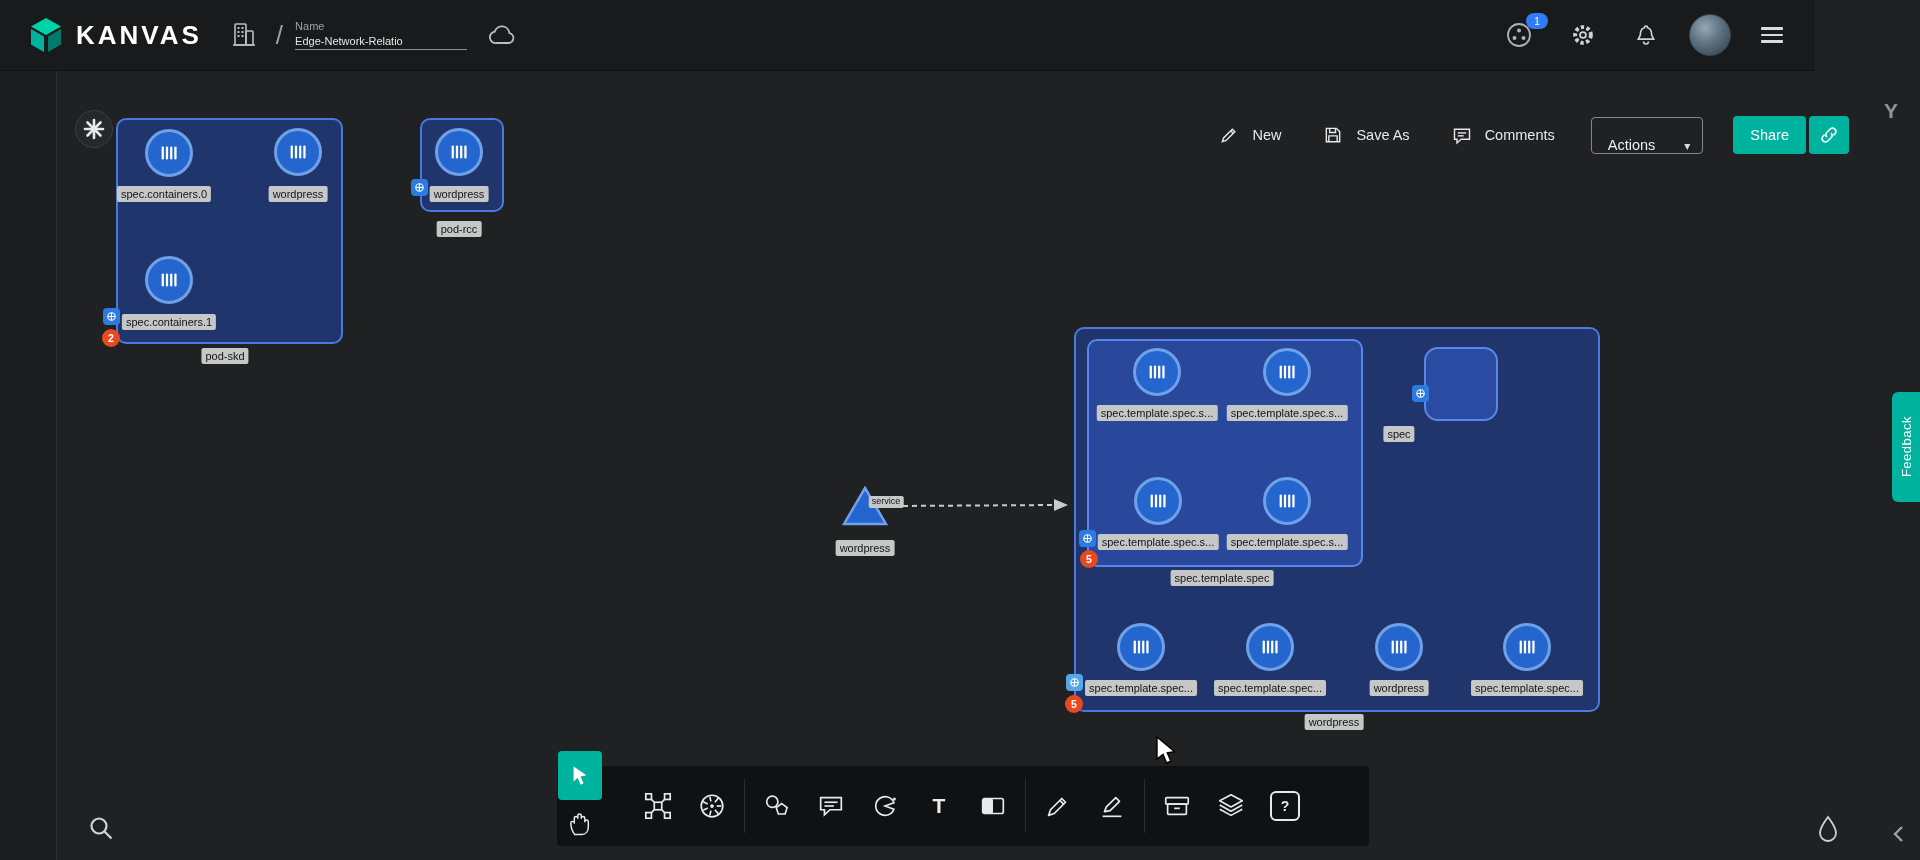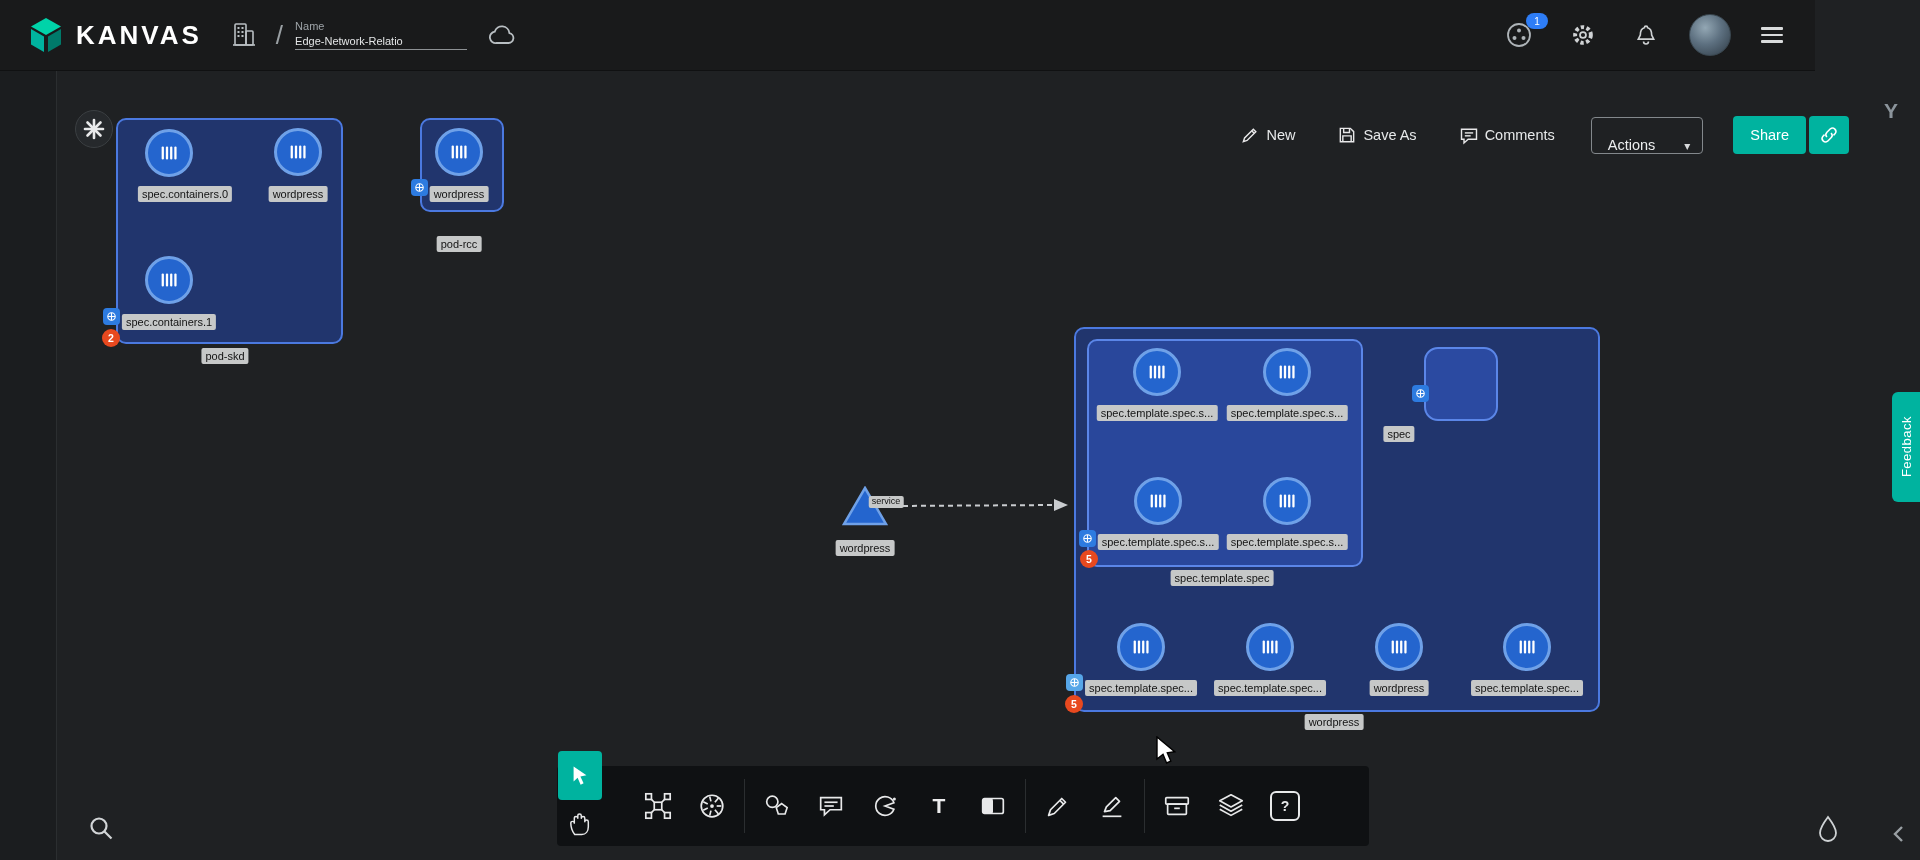--- a/index.html
+++ b/index.html
@@ -28,21 +28,21 @@
   .avatar{width:40px;height:40px;border-radius:50%;background:radial-gradient(circle at 38% 32%,#93a7b4 0%,#5d7080 45%,#2e3a44 100%);border:1px solid #3a4750}
   .burger{display:flex;flex-direction:column;gap:4px;background:none;border:none}
   .burger span{width:22px;height:2.4px;background:#d9dbdc;border-radius:1px}
 
   
   .left-rail{position:absolute;left:0;top:71px;width:56px;height:789px;background:#1b1d1f;border-right:1px solid #2b2e30;z-index:20}
   .rail-btn{position:absolute;background:none;border:none;display:flex;align-items:center;justify-content:center}
 
   
   .cv-toolbar{position:absolute;top:116px;right:71px;display:flex;align-items:center;gap:30px;z-index:40}
-  .cv-link{display:flex;align-items:center;gap:6px;color:#e7e9ea;font-size:14.5px;background:none;border:none}
+  .cv-link{display:flex;align-items:center;gap:13px;color:#e7e9ea;font-size:14.5px;background:none;border:none}
   .actions-btn{display:flex;align-items:flex-end;border:1px solid #83888c;border-radius:4px;color:#eceeef;height:37px;background:transparent;padding:0}
   .actions-label{display:flex;align-items:center;padding:0 16px;font-size:14.5px}
   .actions-sep{width:1px;background:#83888c}
   .actions-caret{display:flex;align-items:center;justify-content:center;width:30px;font-size:12px;color:#d8dadb}
   .share-group{display:flex;gap:3px}
   .share-btn{background:#00B39F;color:#fff;border:none;border-radius:4px;height:38px;padding:0 17px;font-size:14.5px}
   .link-btn{background:#00B39F;border:none;border-radius:4px;height:38px;width:40px;display:flex;align-items:center;justify-content:center}
 
   
   .group{position:absolute;border:2px solid #4b79e0;border-radius:10px;background:rgba(37,72,178,0.52);z-index:3}
@@ -233,21 +233,21 @@
   </button>
 
   <div class="node" style="left:145px;top:129px">
     <svg width="26" height="26" viewBox="0 0 24 24">
       <rect x="5.2" y="6" width="2.1" height="12" rx="1" fill="#fff"></rect>
         <rect x="9.1" y="6" width="2.1" height="12" rx="1" fill="#fff"></rect>
       <rect x="13" y="6" width="2.1" height="12" rx="1" fill="#fff"></rect>
         <rect x="16.9" y="6" width="2.1" height="12" rx="1" fill="#fff"></rect>
     </svg>
   </div>
-  <div class="chip" style="left:185px;top:186px">spec.containers.0</div>
+  <div class="chip" style="left:164px;top:186px">spec.containers.0</div>
 
   <div class="node" style="left:274px;top:128px">
     <svg width="26" height="26" viewBox="0 0 24 24">
       <rect x="5.2" y="6" width="2.1" height="12" rx="1" fill="#fff"></rect>
         <rect x="9.1" y="6" width="2.1" height="12" rx="1" fill="#fff"></rect>
       <rect x="13" y="6" width="2.1" height="12" rx="1" fill="#fff"></rect>
         <rect x="16.9" y="6" width="2.1" height="12" rx="1" fill="#fff"></rect>
     </svg>
   </div>
   <div class="chip" style="left:298px;top:186px">wordpress</div>
@@ -265,21 +265,21 @@
   <span class="mini" style="left:103px;top:308px">
     <svg width="11" height="11" viewBox="0 0 16 16" fill="none" stroke="#fff" stroke-width="1.6">
       <circle cx="8" cy="8" r="5.4"></circle>
         <line x1="8" y1="3" x2="8" y2="13"></line>
         <line x1="3" y1="8" x2="13" y2="8"></line>
     </svg>
   </span>
   <span class="badge" style="left:102px;top:329px">2</span>
 
   <div class="group" style="left:420px;top:118px;width:80px;height:90px"></div>
-  <div class="chip" style="left:459px;top:236px">pod-rcc</div>
+  <div class="chip" style="left:459px;top:221px">pod-rcc</div>
 
   <div class="node" style="left:435px;top:128px">
     <svg width="26" height="26" viewBox="0 0 24 24">
       <rect x="5.2" y="6" width="2.1" height="12" rx="1" fill="#fff"></rect>
         <rect x="9.1" y="6" width="2.1" height="12" rx="1" fill="#fff"></rect>
       <rect x="13" y="6" width="2.1" height="12" rx="1" fill="#fff"></rect>
         <rect x="16.9" y="6" width="2.1" height="12" rx="1" fill="#fff"></rect>
     </svg>
   </div>
   <div class="chip" style="left:459px;top:186px">wordpress</div>

